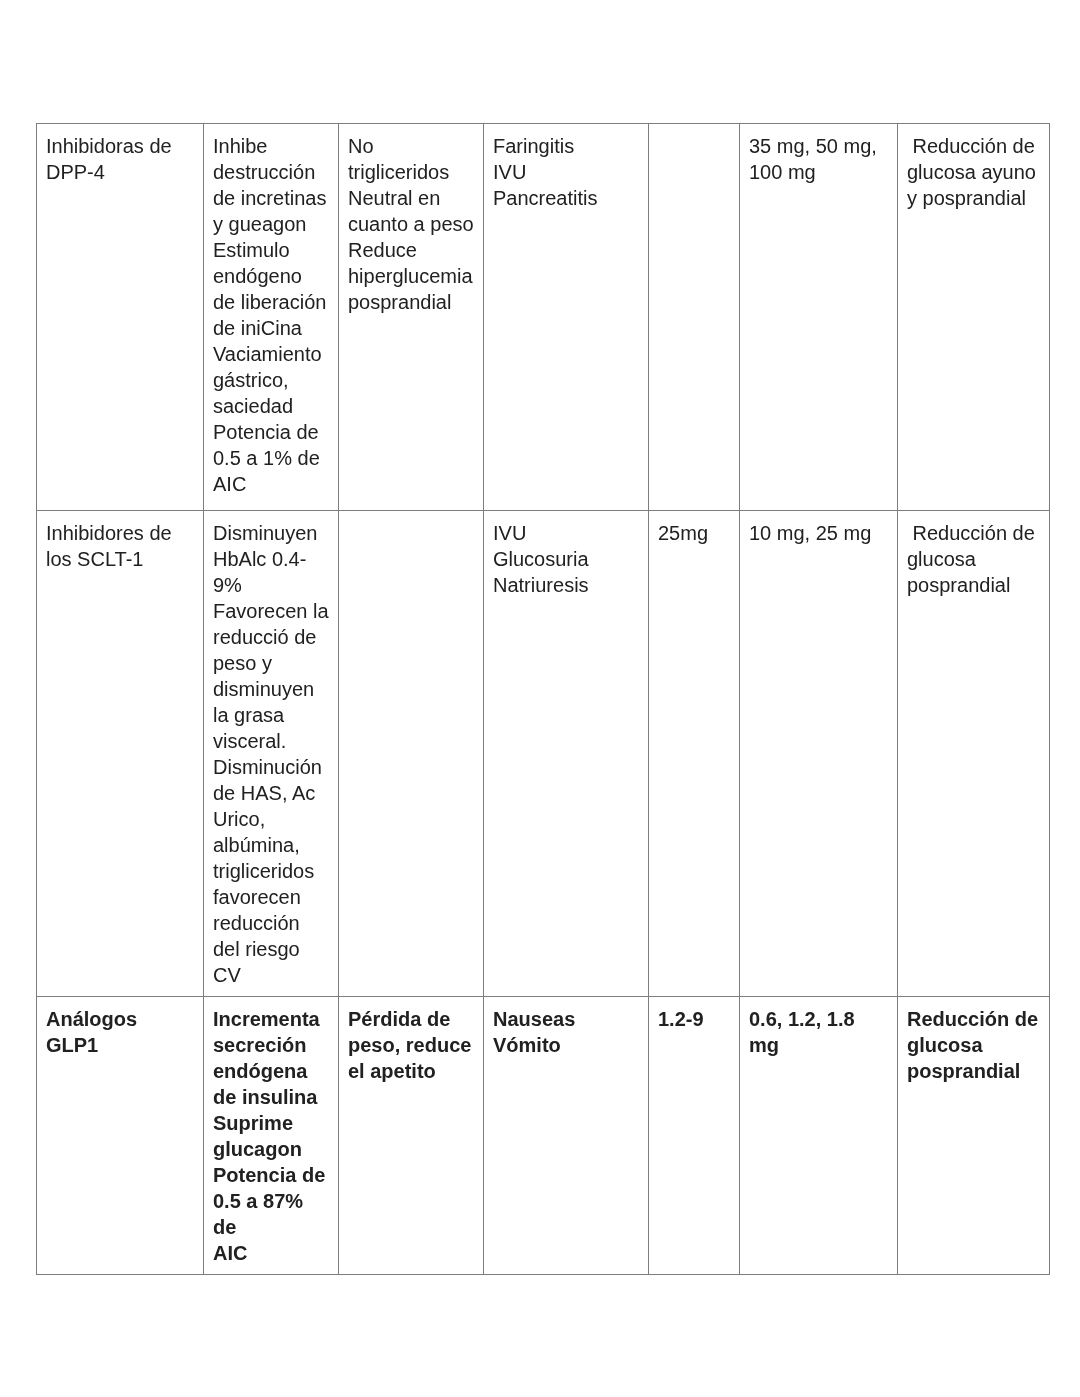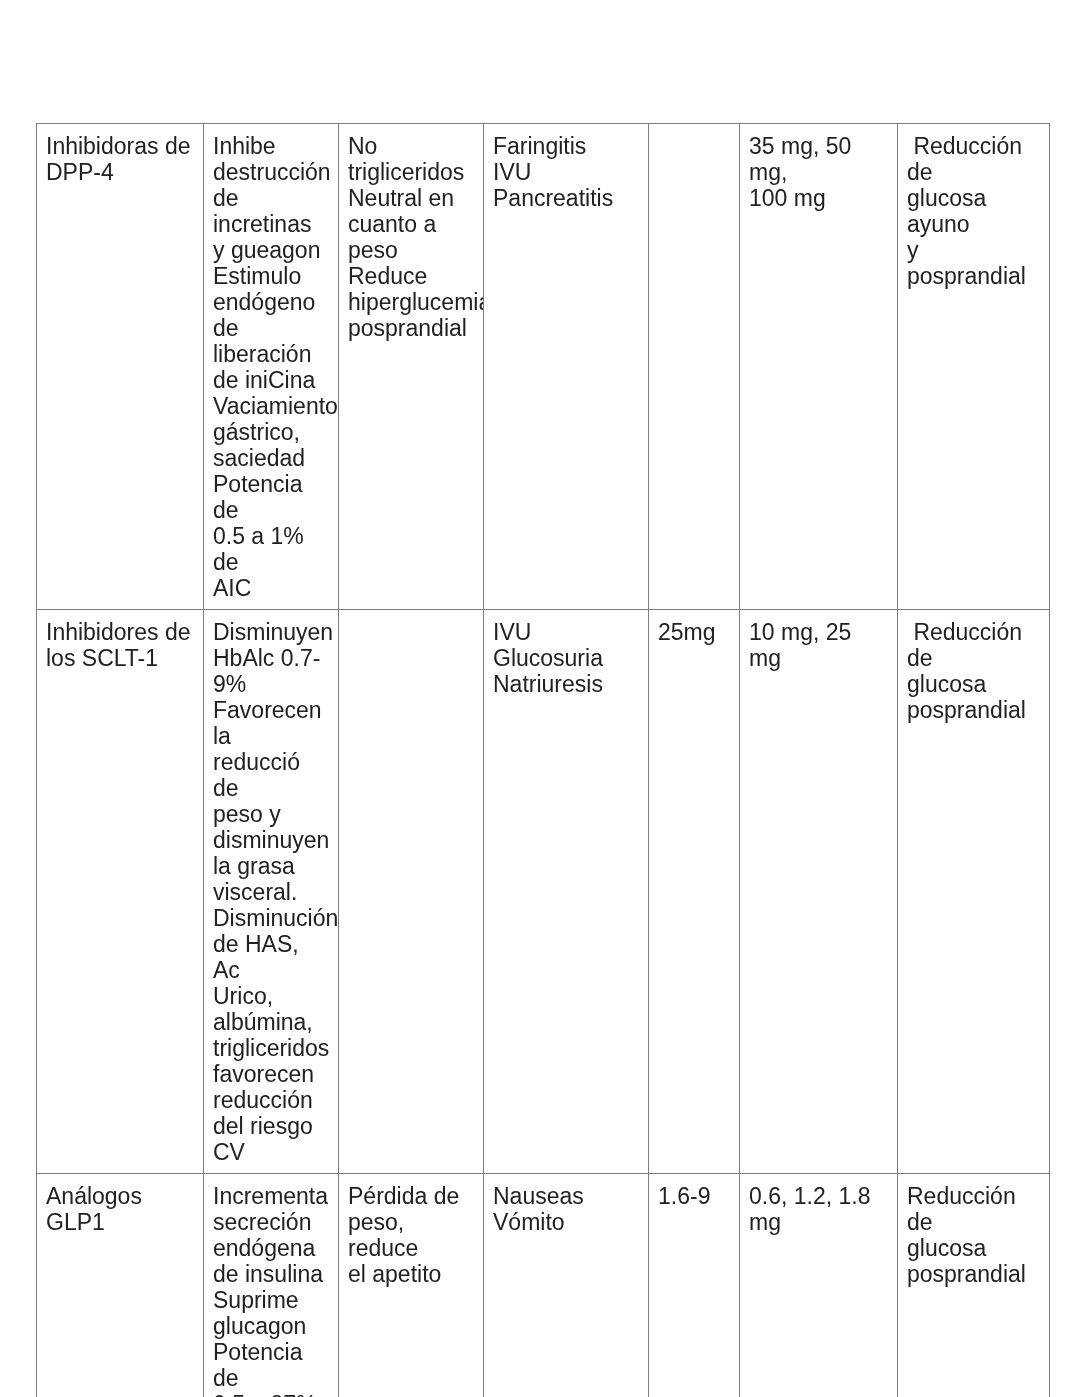--- a/index.html
+++ b/index.html
@@ -26,29 +26,29 @@
     top: 123px;
     width: 1013px;
     border-collapse: collapse;
     table-layout: fixed;
     border: 1px solid var(--border-c);
   }
   table.med-table td {
     border: 1px solid var(--border-c);
     vertical-align: top;
     padding: 9px 9px 8px 9px;
-    font-size: 23px;
+    font-size: 20px;
     line-height: 26px;
     color: var(--text-c);
     white-space: pre-line;
     overflow: hidden;
   }
   tr.r1 { height: 387px; }
   tr.r2 { height: 321px; }
-  tr.r3 { height: 253px; }
+  tr.r3 { height: 253px; font-weight: bold; }
   col.c1 { width: 167px; }
   col.c2 { width: 135px; }
   col.c3 { width: 145px; }
   col.c4 { width: 165px; }
   col.c5 { width: 91px; }
   col.c6 { width: 158px; }
   col.c7 { width: 152px; }
 </style>
 </head>
 <body>
@@ -96,21 +96,21 @@
         <td>35 mg, 50 mg,
 100 mg</td>
         <td>&nbsp;Reducción de
 glucosa ayuno
 y posprandial</td>
       </tr>
       <tr class="r2">
         <td>Inhibidores de
 los SCLT-1</td>
         <td>Disminuyen
-HbAlc 0.7-9%
+HbAlc 0.4-9%
 Favorecen la
 reducció de
 peso y
 disminuyen
 la grasa
 visceral.
 Disminución
 de HAS, Ac
 Urico,
 albúmina,
@@ -137,21 +137,21 @@
 Suprime
 glucagon
 Potencia de
 0.5 a 87% de
 AIC</td>
         <td>Pérdida de
 peso, reduce
 el apetito</td>
         <td>Nauseas
 Vómito</td>
-        <td>1.6-9</td>
+        <td>1.2-9</td>
         <td>0.6, 1.2, 1.8 mg</td>
         <td>Reducción de
 glucosa
 posprandial</td>
       </tr>
     </tbody>
   </table>
 </div>
 
 </body></html>

